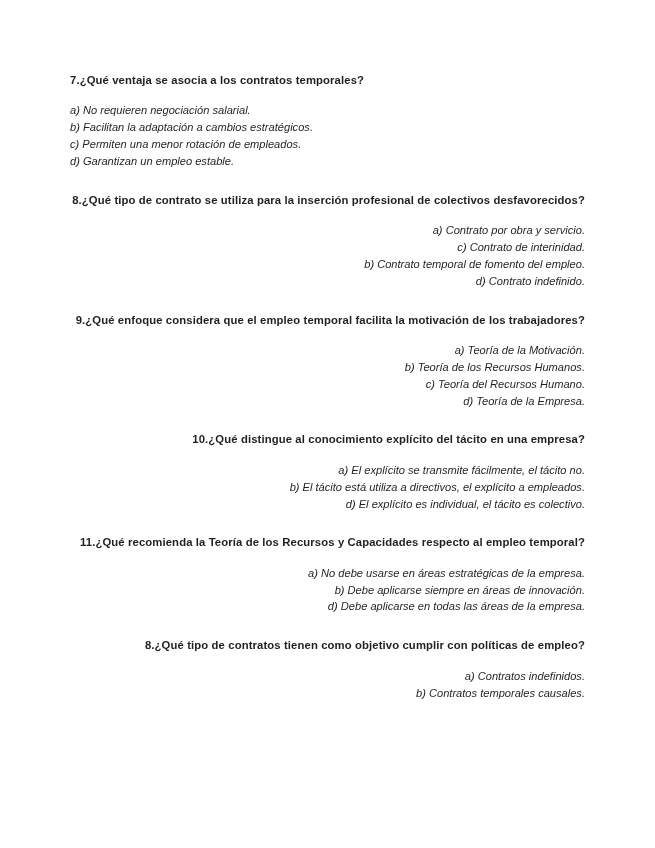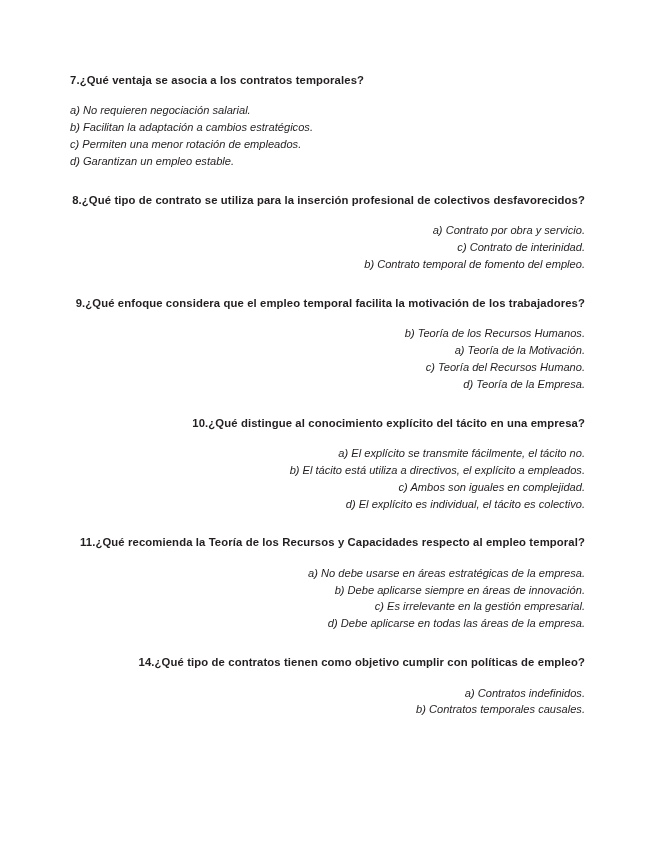--- a/index.html
+++ b/index.html
@@ -67,55 +67,54 @@
         <p class="answer">d) Garantizan un empleo estable.</p>
       </div>
     </div>
 
     <div class="block">
       <p class="question">8.¿Qué tipo de contrato se utiliza para la inserción profesional de colectivos desfavorecidos?</p>
       <div class="answers">
         <p class="answer">a) Contrato por obra y servicio.</p>
         <p class="answer">c) Contrato de interinidad.</p>
         <p class="answer">b) Contrato temporal de fomento del empleo.</p>
+        <p class="answer">d) Contrato indefinido.</p>
       </div>
     </div>
 
     <div class="block">
       <p class="question">9.¿Qué enfoque considera que el empleo temporal facilita la motivación de los trabajadores?</p>
       <div class="answers">
+        <p class="answer">a) Teoría de la Motivación.</p>
         <p class="answer">b) Teoría de los Recursos Humanos.</p>
-        <p class="answer">a) Teoría de la Motivación.</p>
         <p class="answer">c) Teoría del Recursos Humano.</p>
         <p class="answer">d) Teoría de la Empresa.</p>
       </div>
     </div>
 
     <div class="block">
       <p class="question">10.¿Qué distingue al conocimiento explícito del tácito en una empresa?</p>
       <div class="answers">
         <p class="answer">a) El explícito se transmite fácilmente, el tácito no.</p>
         <p class="answer">b) El tácito está utiliza a directivos, el explícito a empleados.</p>
-        <p class="answer">c) Ambos son iguales en complejidad.</p>
         <p class="answer">d) El explícito es individual, el tácito es colectivo.</p>
       </div>
     </div>
 
     <div class="block">
       <p class="question">11.¿Qué recomienda la Teoría de los Recursos y Capacidades respecto al empleo temporal?</p>
       <div class="answers">
         <p class="answer">a) No debe usarse en áreas estratégicas de la empresa.</p>
         <p class="answer">b) Debe aplicarse siempre en áreas de innovación.</p>
-        <p class="answer">c) Es irrelevante en la gestión empresarial.</p>
         <p class="answer">d) Debe aplicarse en todas las áreas de la empresa.</p>
       </div>
     </div>
 
     <div class="block">
-      <p class="question">14.¿Qué tipo de contratos tienen como objetivo cumplir con políticas de empleo?</p>
+      <p class="question">8.¿Qué tipo de contratos tienen como objetivo cumplir con políticas de empleo?</p>
       <div class="answers">
         <p class="answer">a) Contratos indefinidos.</p>
         <p class="answer">b) Contratos temporales causales.</p>
       </div>
     </div>
 
   </div>
 </div>
 
 </body></html>

